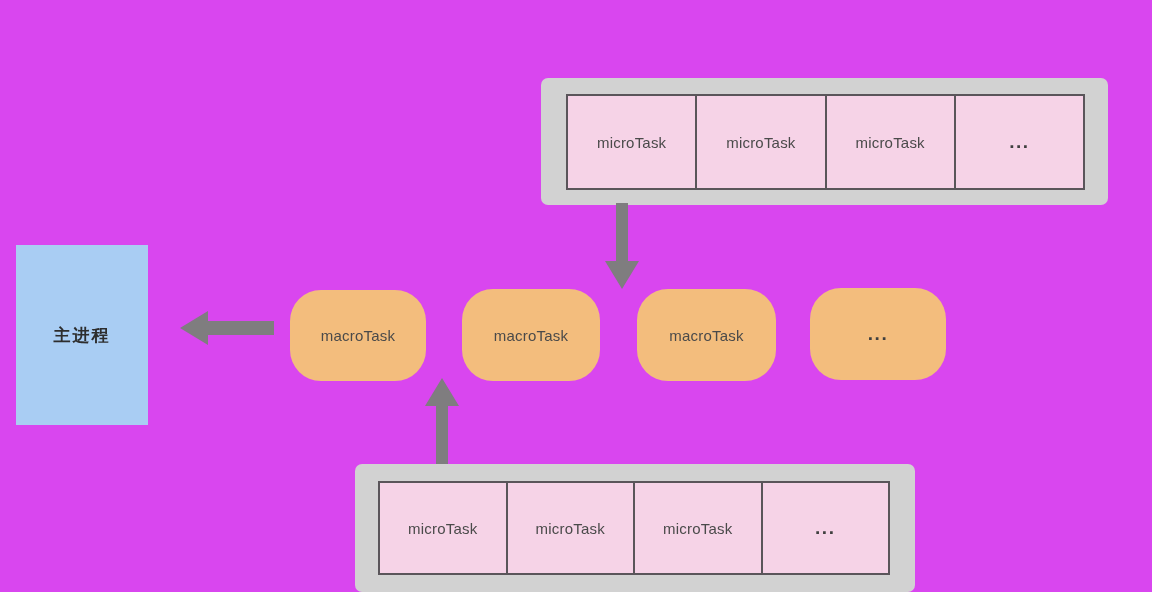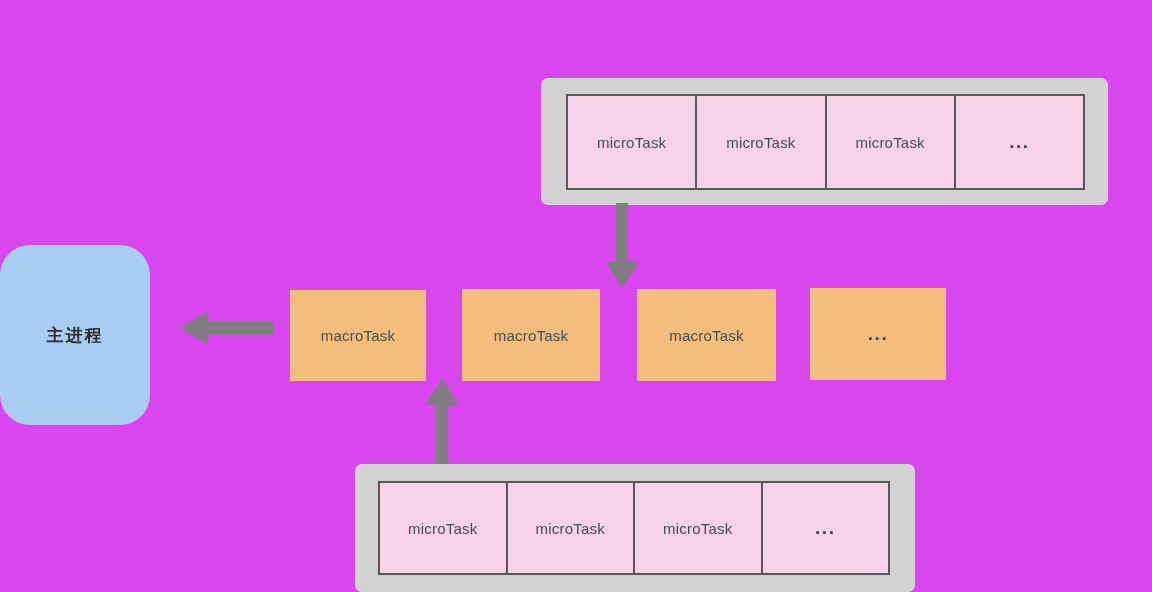--- a/index.html
+++ b/index.html
@@ -59,20 +59,21 @@
   .macro-box {
     position: absolute;
     background: #f3bd7d;
     display: flex;
     align-items: center;
     justify-content: center;
     color: #4a4a4a;
     font-size: 15px;
     letter-spacing: .2px;
     box-sizing: border-box;
+    border-radius: 31px;
   }
   .macro-box.dots {
     font-size: 19px;
     font-weight: 700;
     letter-spacing: 1.5px;
     color: #3f3f3f;
   }
 
   
   .main-process {
@@ -105,21 +106,21 @@
     <div class="micro-cell">microTask</div>
     <div class="micro-cell dots">...</div>
   </div>
 
   <div class="arrow" style="left:602px; top:203px; width:40px; height:90px;">
     <svg width="40" height="90" viewBox="0 0 40 90">
       <polygon points="14,0 26,0 26,58 37,58 20,86 3,58 14,58" fill="#7f7d7f"></polygon>
     </svg>
   </div>
 
-  <div class="main-process" style="left:0; top:245px; width:150px; height:180px;border-radius:30px;">
+  <div class="main-process" style="left:16px; top:245px; width:132px; height:180px;">
     <span>主进程</span>
   </div>
 
   <div class="arrow" style="left:180px; top:308px; width:94px; height:40px;">
     <svg width="94" height="40" viewBox="0 0 94 40">
       <polygon points="0,20 28,3 28,13 94,13 94,27 28,27 28,37" fill="#7f7d7f"></polygon>
     </svg>
   </div>
 
   <div class="macro-box" style="left:290px; top:290px; width:136px; height:91px;">

